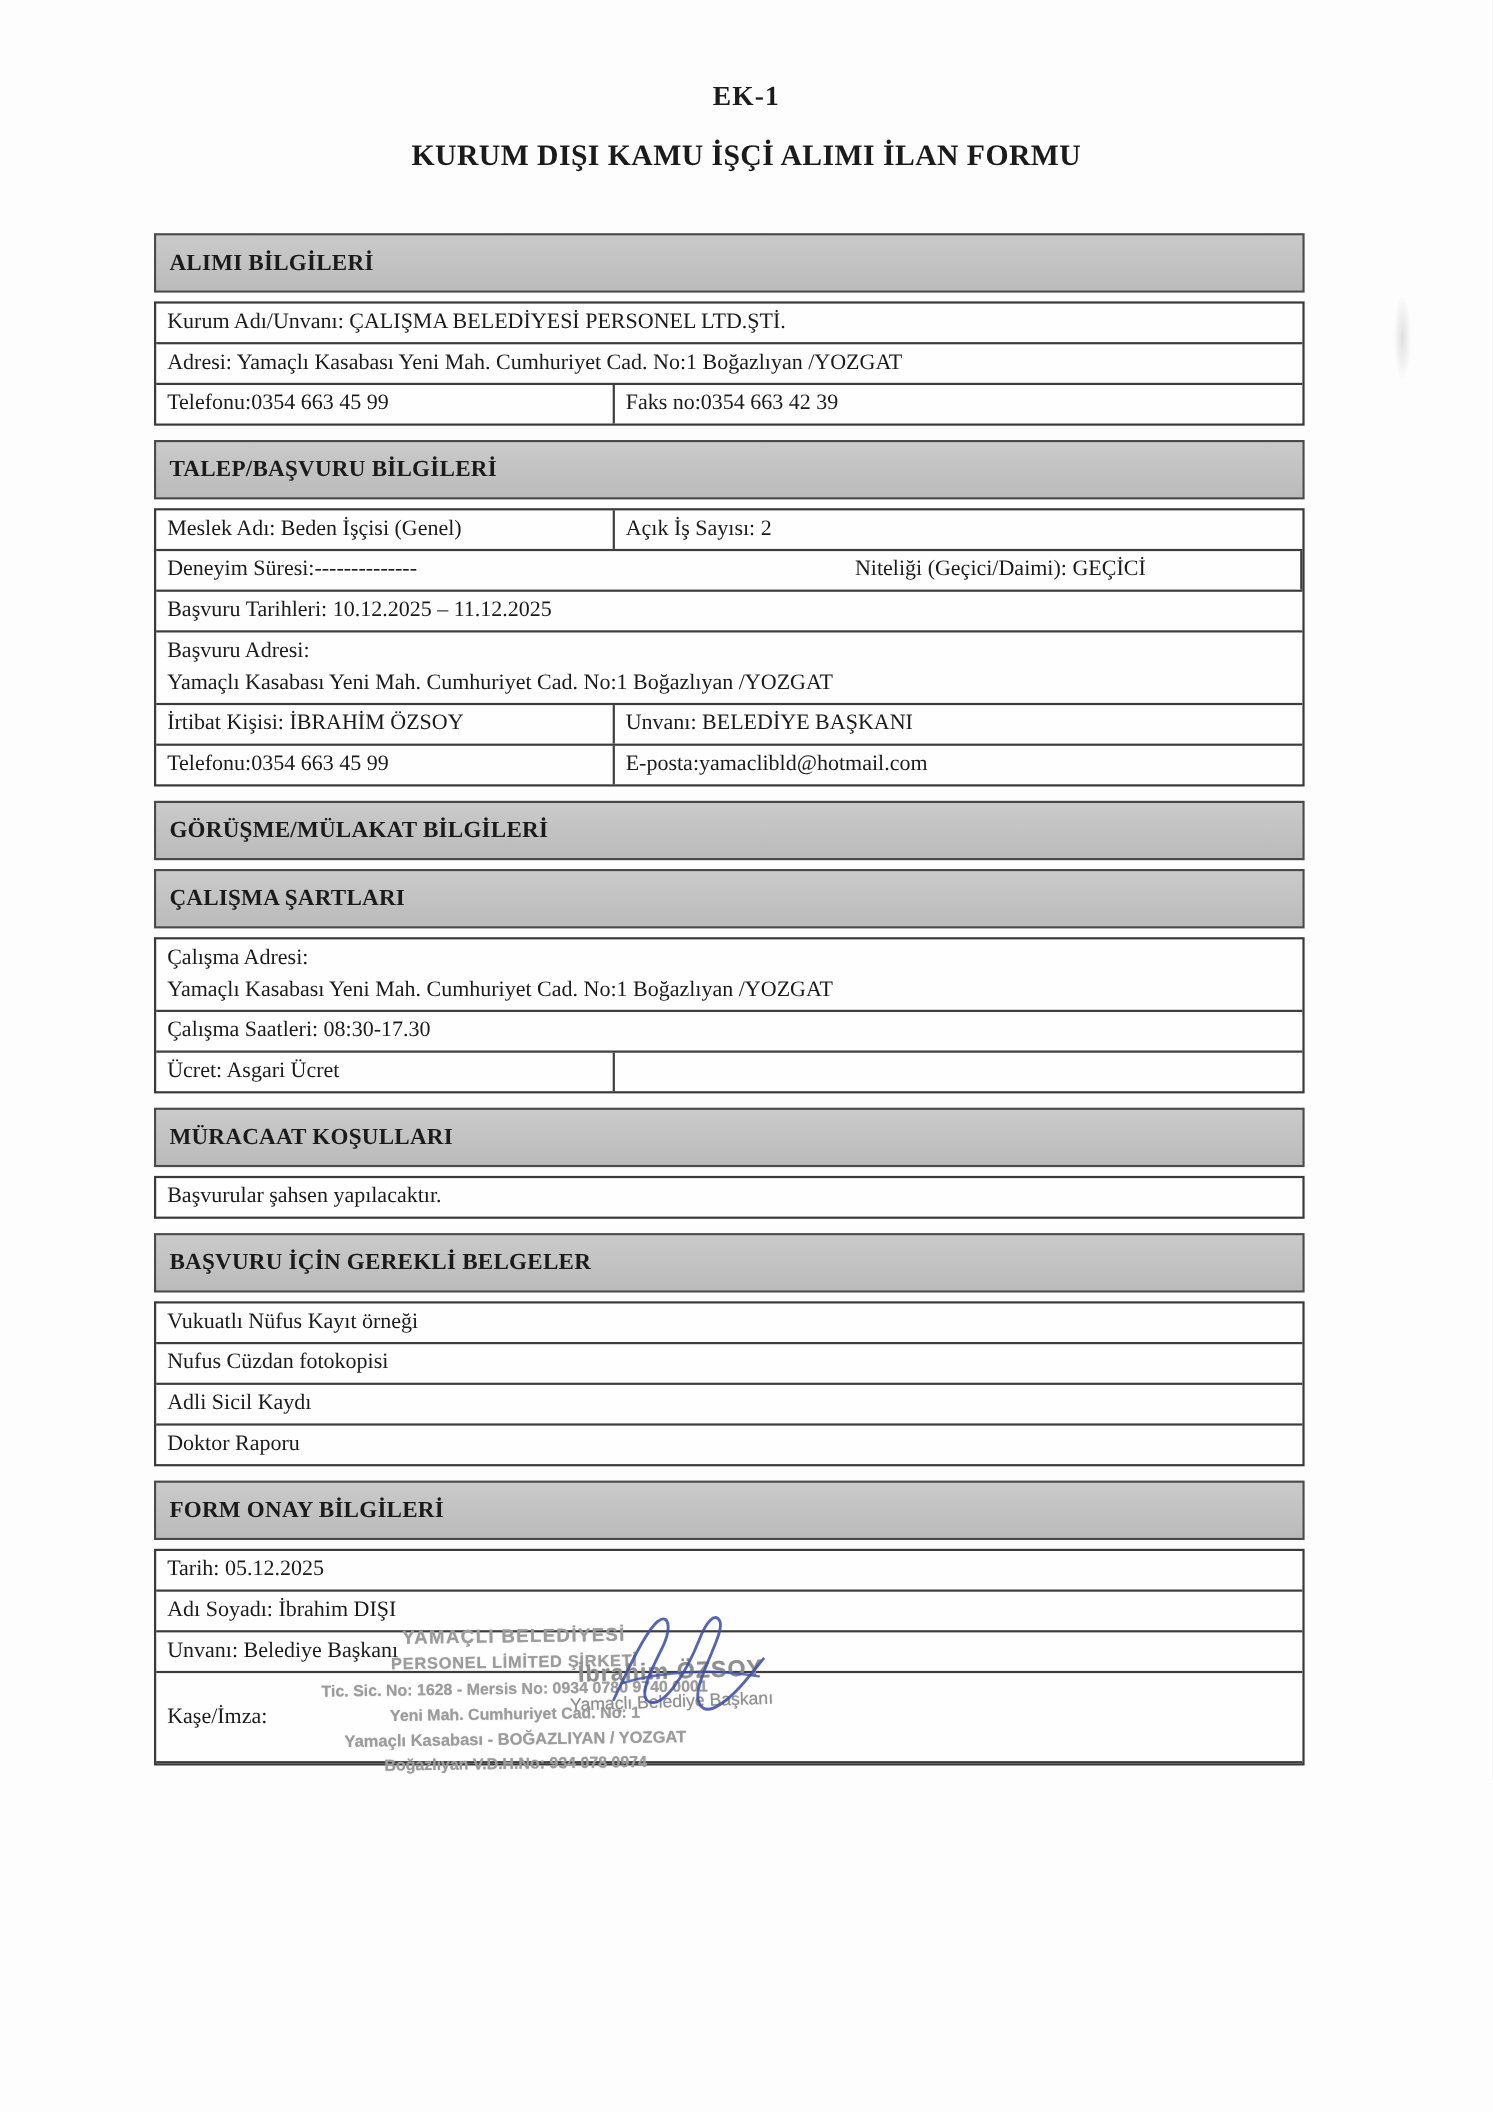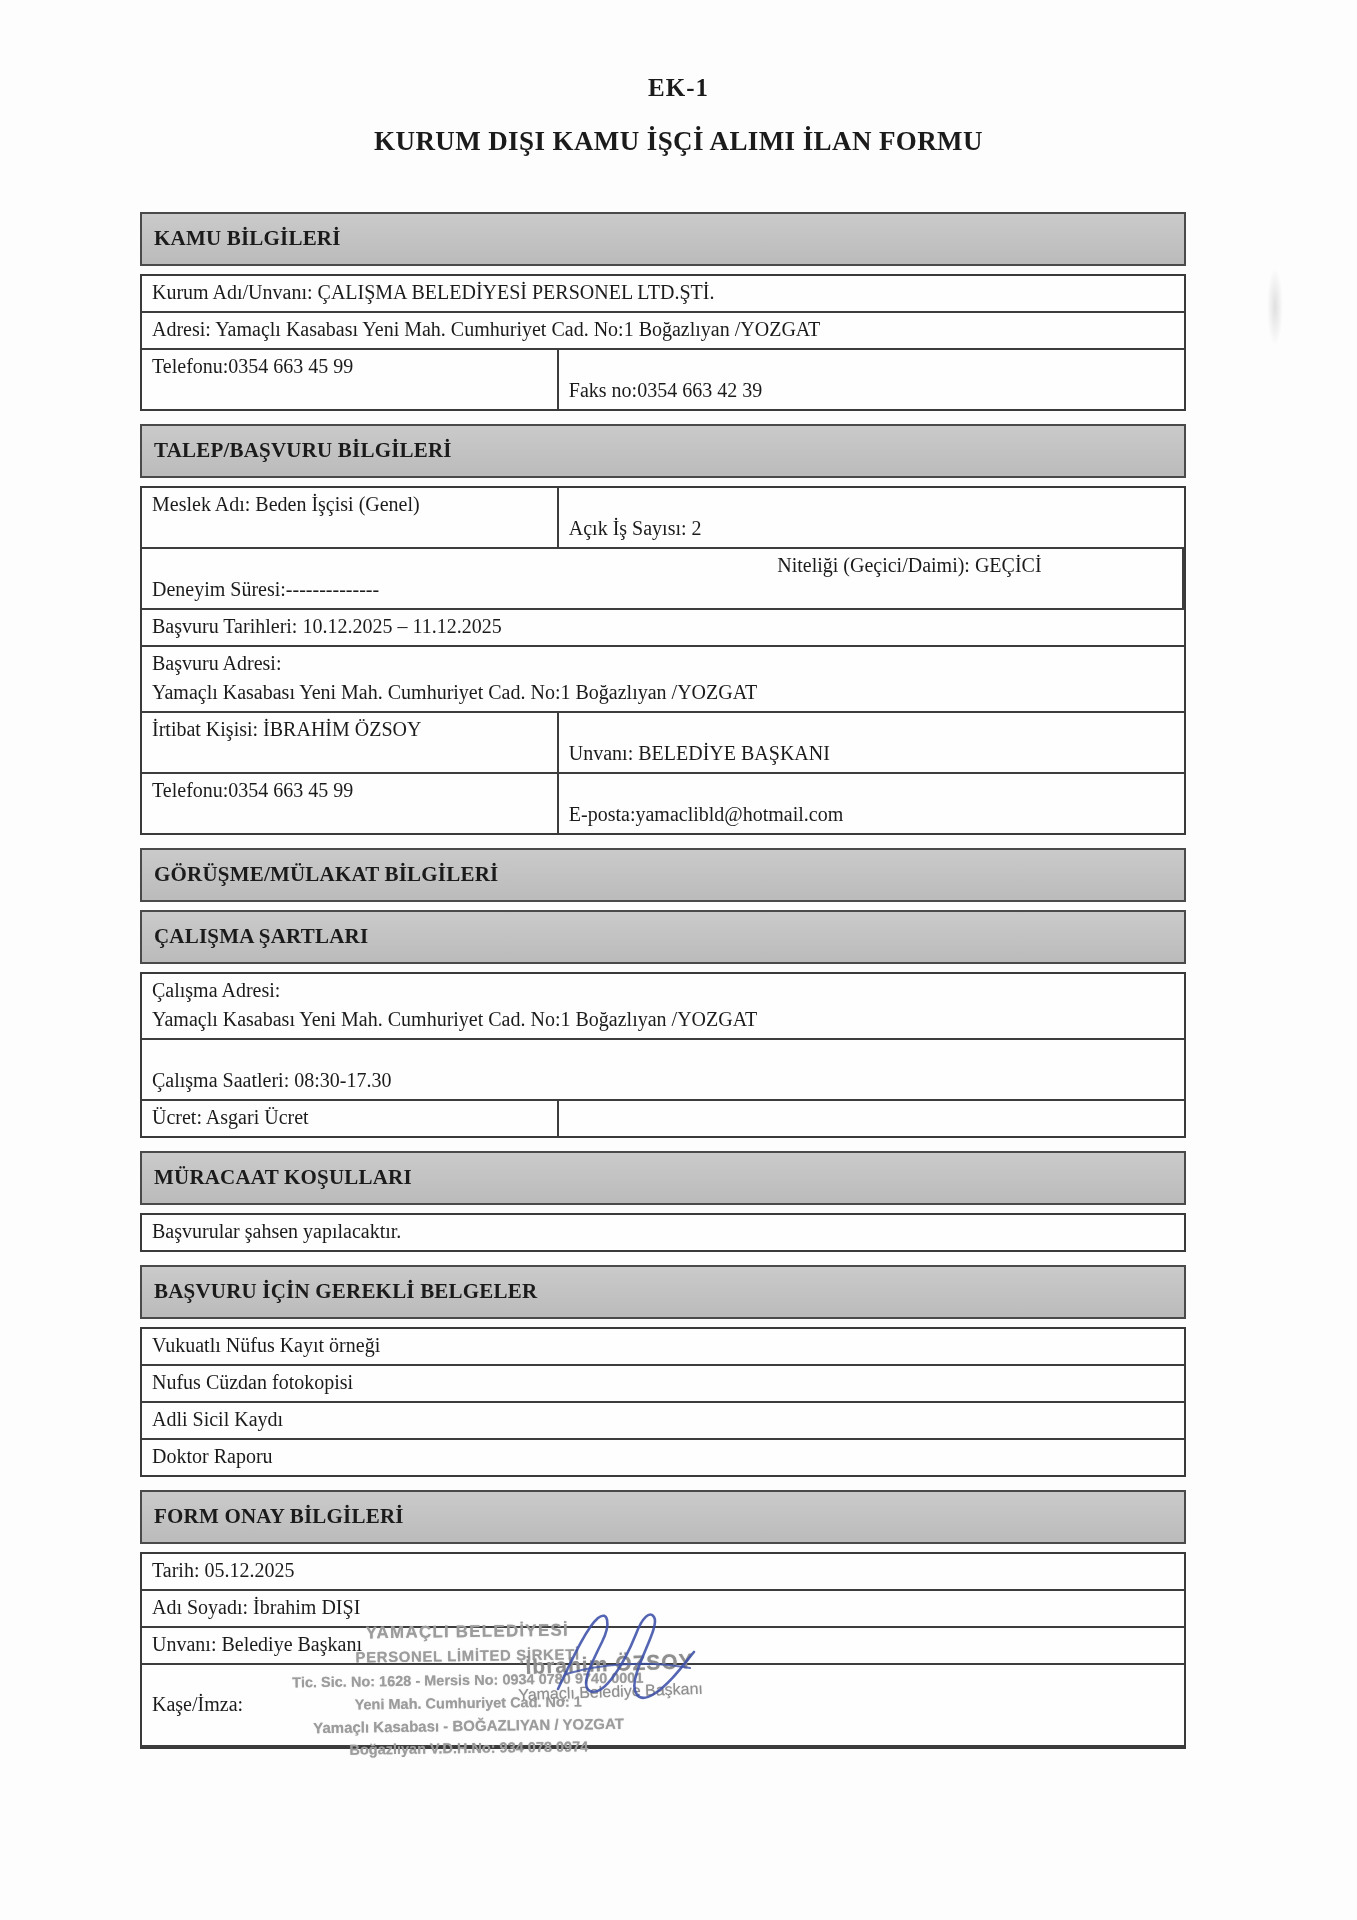--- a/index.html
+++ b/index.html
@@ -28,21 +28,21 @@
     padding: 12px 12px 13px;
     margin-bottom: 8px;
     letter-spacing: 0.2px;
   }
   .rows { border: 2px solid #3a3a3a; margin-bottom: 13px; background: #fefefe; }
   .row  { display: flex; border-bottom: 2px solid #3d3d3d; min-height: 35px; }
   .row:last-child { border-bottom: none; }
   .cell { font-size: 20px; line-height: 27px; padding: 3px 10px 5px; }
   .cell.full  { flex: 1; }
   .cell.left  { flex: 0 0 40%; border-right: 2px solid #3d3d3d; }
-  .cell.right { flex: 1; margin-top: 24px; }
+  .cell.right { flex: 1; }
   .cell .line2 { margin-top: 2px; }
 
   .rows.onay { position: relative; }
   .kase-row { min-height: 82px; }
   .kase-row .cell { padding-top: 26px; }
 
   .stamp-area {
     position: absolute; inset: 0;
     pointer-events: none;
     font-family: "Liberation Sans", "DejaVu Sans", sans-serif;
@@ -84,21 +84,21 @@
 
   <div class="scan-smudge"></div>
 
   <div class="title-block">
     <div class="doc-code">EK-1</div>
     <div class="doc-title">KURUM DIŞI KAMU İŞÇİ ALIMI İLAN FORMU</div>
   </div>
 
   <div class="form">
 
-    <div class="band">KAMU BİLGİLERİ</div>
+    <div class="band">ALIMI BİLGİLERİ</div>
     <div class="rows">
       <div class="row">
         <div class="cell full">Kurum Adı/Unvanı: ÇALIŞMA BELEDİYESİ PERSONEL LTD.ŞTİ.</div>
       </div>
       <div class="row">
         <div class="cell full">Adresi: Yamaçlı Kasabası Yeni Mah. Cumhuriyet Cad. No:1 Boğazlıyan /YOZGAT</div>
       </div>
       <div class="row">
         <div class="cell left">Telefonu:0354 663 45 99</div>
         <div class="cell right">Faks no:0354 663 42 39</div>

